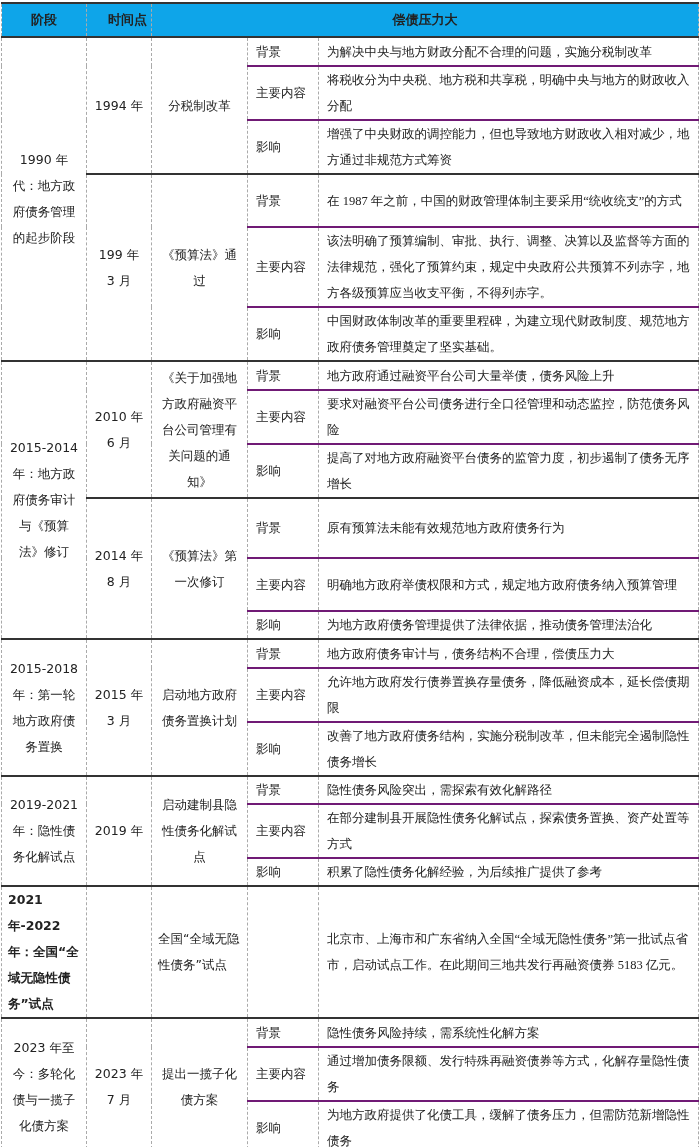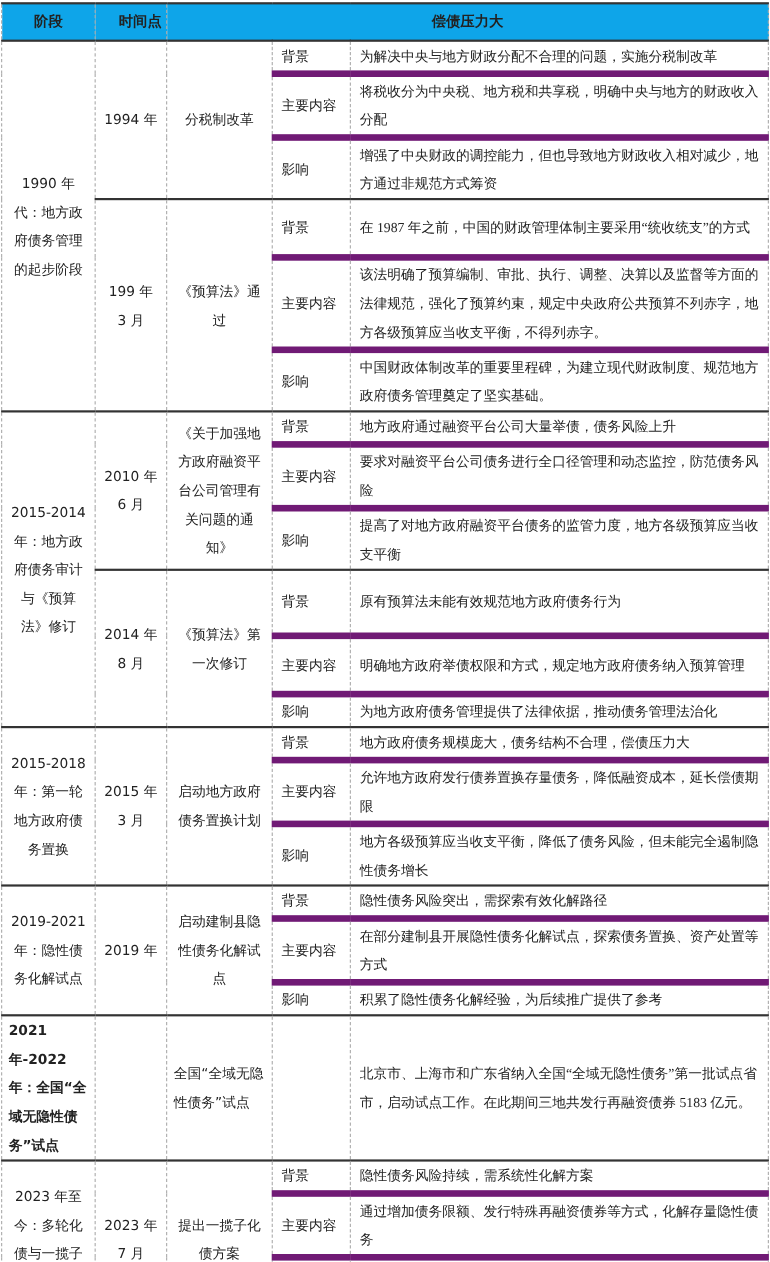--- a/index.html
+++ b/index.html
@@ -7,21 +7,21 @@
   .wrap { position: relative; width: 700px; }
   table { border-collapse: collapse; table-layout: fixed; width: 697px; margin-left: 1px; font-size: 12.5px; }
   col.c1 { width: 85px; } col.c2 { width: 65px; } col.c3 { width: 96px; } col.c4 { width: 71px; } col.c5 { width: 380px; }
   th { background: #0ea5e9; font-weight: bold; height: 32px; font-size: 13px; border-top: 2px solid #333; border-bottom: 2px solid #333; border-left: 1px dashed #aaa; border-right: 1px dashed #aaa; padding: 0 4px; }
   th.left { text-align: right; padding-left: 10px; }
   td { border-left: 1px dashed #aaa; border-right: 1px dashed #aaa; vertical-align: middle; line-height: 26px; padding: 0 6px; }
   td.center { text-align: center; }
   td.sub { padding-left: 8px; }
   td.txt { padding-left: 8px; padding-right: 6px; font-family: Liberation Serif, serif; }
   tr.first td { border-top: 2px solid #333; }
-  tr.inner td.sub, tr.inner td.txt { border-top: 6px solid #701a75; }
+  tr.inner td.sub, tr.inner td.txt { border-top: 2px solid #701a75; }
   .group-end td { border-bottom: 2px solid #333; }
   td.span-cell { border-bottom: 2px solid #333; }
 </style>
 </head>
 <body>
 
 <div class="wrap">
 <table style="margin-top:2px;">
   <colgroup>
         <col class="c1">
@@ -75,21 +75,21 @@
       <td rowspan="3" class="center span-cell">《关于加强地方政府融资平台公司管理有关问题的通知》</td>
       <td class="sub">背景</td>
       <td class="txt">地方政府通过融资平台公司大量举债，债务风险上升</td>
     </tr>
     <tr class="inner" style="height:53px;">
       <td class="sub">主要内容</td>
       <td class="txt">要求对融资平台公司债务进行全口径管理和动态监控，防范债务风险</td>
     </tr>
     <tr class="inner group-end" style="height:53px;">
       <td class="sub">影响</td>
-      <td class="txt">提高了对地方政府融资平台债务的监管力度，地方各级预算应当收支平衡</td>
+      <td class="txt">提高了对地方政府融资平台债务的监管力度，初步遏制了债务无序增长</td>
     </tr>
     <tr style="height:60px;">
       <td rowspan="3" class="center span-cell">2014 年 8 月</td>
       <td rowspan="3" class="center span-cell">《预算法》第一次修订</td>
       <td class="sub">背景</td>
       <td class="txt">原有预算法未能有效规范地方政府债务行为</td>
     </tr>
     <tr class="inner" style="height:53px;">
       <td class="sub">主要内容</td>
       <td class="txt">明确地方政府举债权限和方式，规定地方政府债务纳入预算管理</td>
@@ -97,29 +97,29 @@
     <tr class="inner group-end" style="height:28px;">
       <td class="sub">影响</td>
       <td class="txt">为地方政府债务管理提供了法律依据，推动债务管理法治化</td>
     </tr>
 
     <tr style="height:29px;">
       <td rowspan="3" class="center span-cell">2015-2018 年：第一轮地方政府债务置换</td>
       <td rowspan="3" class="center span-cell">2015 年 3 月</td>
       <td rowspan="3" class="center span-cell">启动地方政府债务置换计划</td>
       <td class="sub">背景</td>
-      <td class="txt">地方政府债务规模庞大，债务结构不合理，偿债压力大</td>
+      <td class="txt">地方政府债务审计与，债务结构不合理，偿债压力大</td>
     </tr>
     <tr class="inner" style="height:53px;">
       <td class="sub">主要内容</td>
       <td class="txt">允许地方政府发行债券置换存量债务，降低融资成本，延长偿债期限</td>
     </tr>
     <tr class="inner group-end" style="height:53px;">
       <td class="sub">影响</td>
-      <td class="txt">地方各级预算应当收支平衡，降低了债务风险，但未能完全遏制隐性债务增长</td>
+      <td class="txt">改善了地方政府债务结构，实施分税制改革，但未能完全遏制隐性债务增长</td>
     </tr>
 
     <tr style="height:27px;">
       <td rowspan="3" class="center span-cell">2019-2021 年：隐性债务化解试点</td>
       <td rowspan="3" class="center span-cell">2019 年</td>
       <td rowspan="3" class="center span-cell">启动建制县隐性债务化解试点</td>
       <td class="sub">背景</td>
       <td class="txt">隐性债务风险突出，需探索有效化解路径</td>
     </tr>
     <tr class="inner" style="height:53px;">

